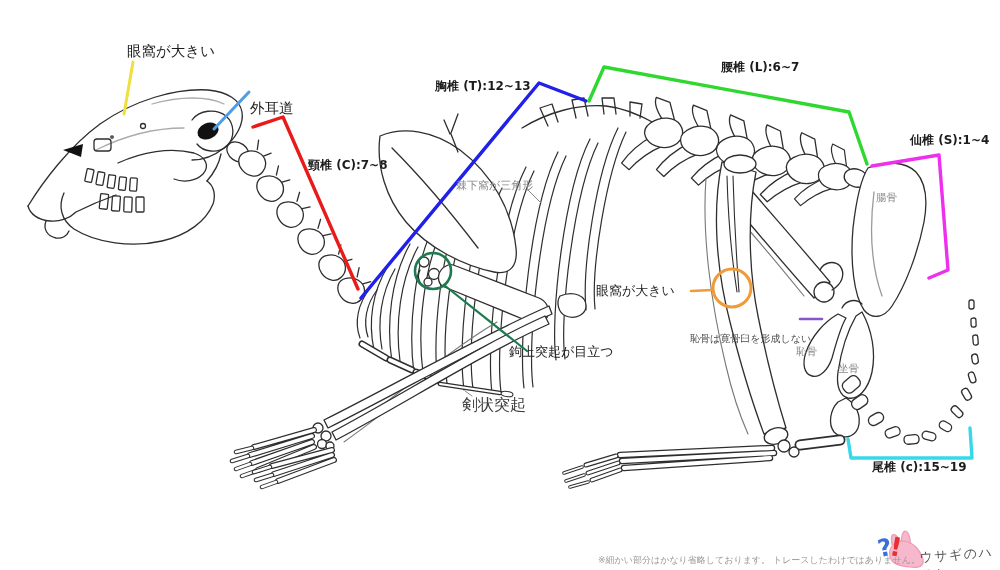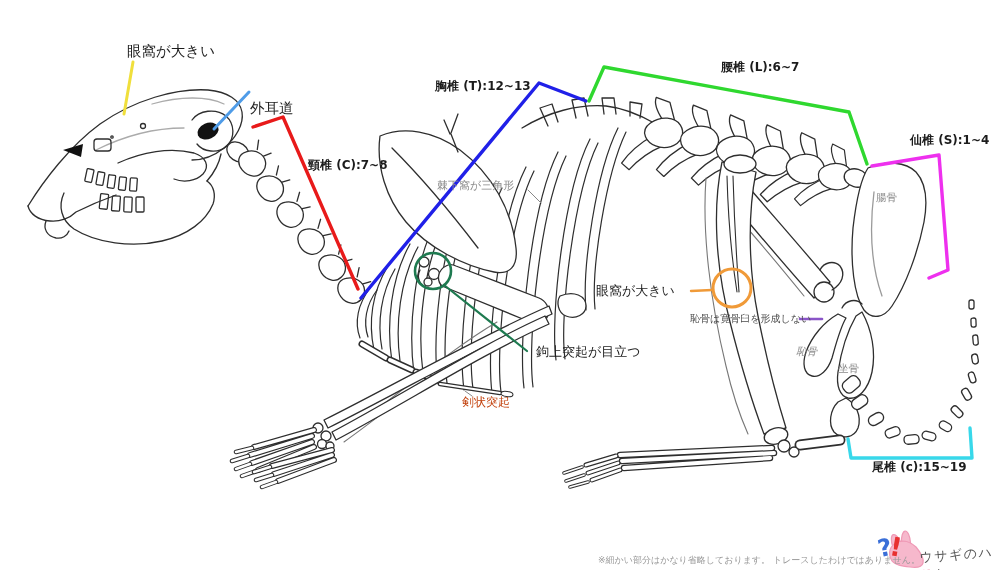--- a/index.html
+++ b/index.html
@@ -2,21 +2,21 @@
 <html><head>
 <meta charset="utf-8">
 <style>
   html,body{margin:0;padding:0;background:#fff;}
   #canvas{position:relative;width:1000px;height:570px;background:#ffffff;overflow:hidden;
           font-family:"DejaVu Sans","Liberation Sans",sans-serif;}
   #skel{position:absolute;left:0;top:0;}
   .lbl{position:absolute;white-space:nowrap;color:#1c1c1c;line-height:1.1;}
   .sec{font-size:12px;font-weight:600;}
   .note{font-size:13px;font-weight:500;}
-  .small-note{font-size:10px;color:#4a4a4a;}
+  .small-note{font-size:10px;color:#4a4a4a;margin-top:20px;}
   .bone{font-size:10.5px;color:#8a8a8a;}
   .gray{color:#8a8a8a;font-weight:400;}
   .footnote{font-size:9px;color:#999;}
   .logo{position:absolute;left:876px;top:532px;width:120px;height:36px;}
   .logo .qm{position:absolute;left:2px;top:2px;font-size:24px;font-weight:bold;color:#3a6fd8;transform:rotate(-12deg);}
   .logo .ex{position:absolute;left:14px;top:0px;font-size:26px;font-weight:bold;color:#e83030;transform:rotate(10deg);}
   .logo .txt{position:absolute;left:44px;top:14px;font-size:13px;color:#555;letter-spacing:1.5px;transform:rotate(-4deg);}
   .logo .heart{color:#e86a8a;}
 </style>
 </head>
@@ -239,28 +239,28 @@
   </g>
 </svg>
 
 <div class="lbl" style="left:91px;top:44px;font-size:14.5px;margin-left:36px;">眼窩が大きい</div>
 <div class="lbl" style="left:250px;top:78px;font-size:14.5px;margin-top:23px;">外耳道</div>
 <div class="lbl sec" style="left:308px;top:159px;">頸椎 (C):7~8</div>
 <div class="lbl sec" style="left:435px;top:80px;">胸椎 (T):12~13</div>
 <div class="lbl sec" style="left:721px;top:61px;">腰椎 (L):6~7</div>
 <div class="lbl sec" style="left:910px;top:134px;">仙椎 (S):1~4</div>
 <div class="lbl sec" style="left:872px;top:461px;">尾椎 (c):15~19</div>
-<div class="lbl gray" style="left:437px;top:180px;font-size:11px;">棘下窩が三角形</div>
-<div class="lbl note" style="left:536px;top:345px;text-align:center;">鉤上突起が目立つ</div>
+<div class="lbl gray" style="left:456px;top:180px;font-size:11px;">棘下窩が三角形</div>
+<div class="lbl note" style="left:509px;top:345px;text-align:center;">鉤上突起が目立つ</div>
 <div class="lbl note" style="left:596px;top:284px;">眼窩が大きい</div>
 <div class="lbl small-note" style="left:690px;top:313px;">恥骨は寛骨臼を形成しない</div>
 <div class="lbl bone" style="left:876px;top:192px;font-family:Liberation Serif, serif;">腸骨</div>
-<div class="lbl bone" style="left:796px;top:346px;font-style:italic;">恥骨</div>
+<div class="lbl bone" style="left:796px;top:346px;">恥骨</div>
 <div class="lbl bone" style="left:838px;top:363px;">坐骨</div>
-<div class="lbl" style="left:462px;top:396px;font-size:12px;color:#c2410c;">剣状突起</div>
+<div class="lbl" style="left:462px;top:396px;font-size:16px;color:#404040;">剣状突起</div>
 <div class="lbl footnote" style="left:598px;top:556px;">※細かい部分はかなり省略しております。 トレースしたわけではありません。</div>
 
 <div class="logo">
   <span class="qm">?</span>
   <span class="ex">!</span>
   <span class="txt"><span>ウサギのハ</span><span class="heart">♡</span><span>ト</span></span>
 </div>
 
 </div>
 

